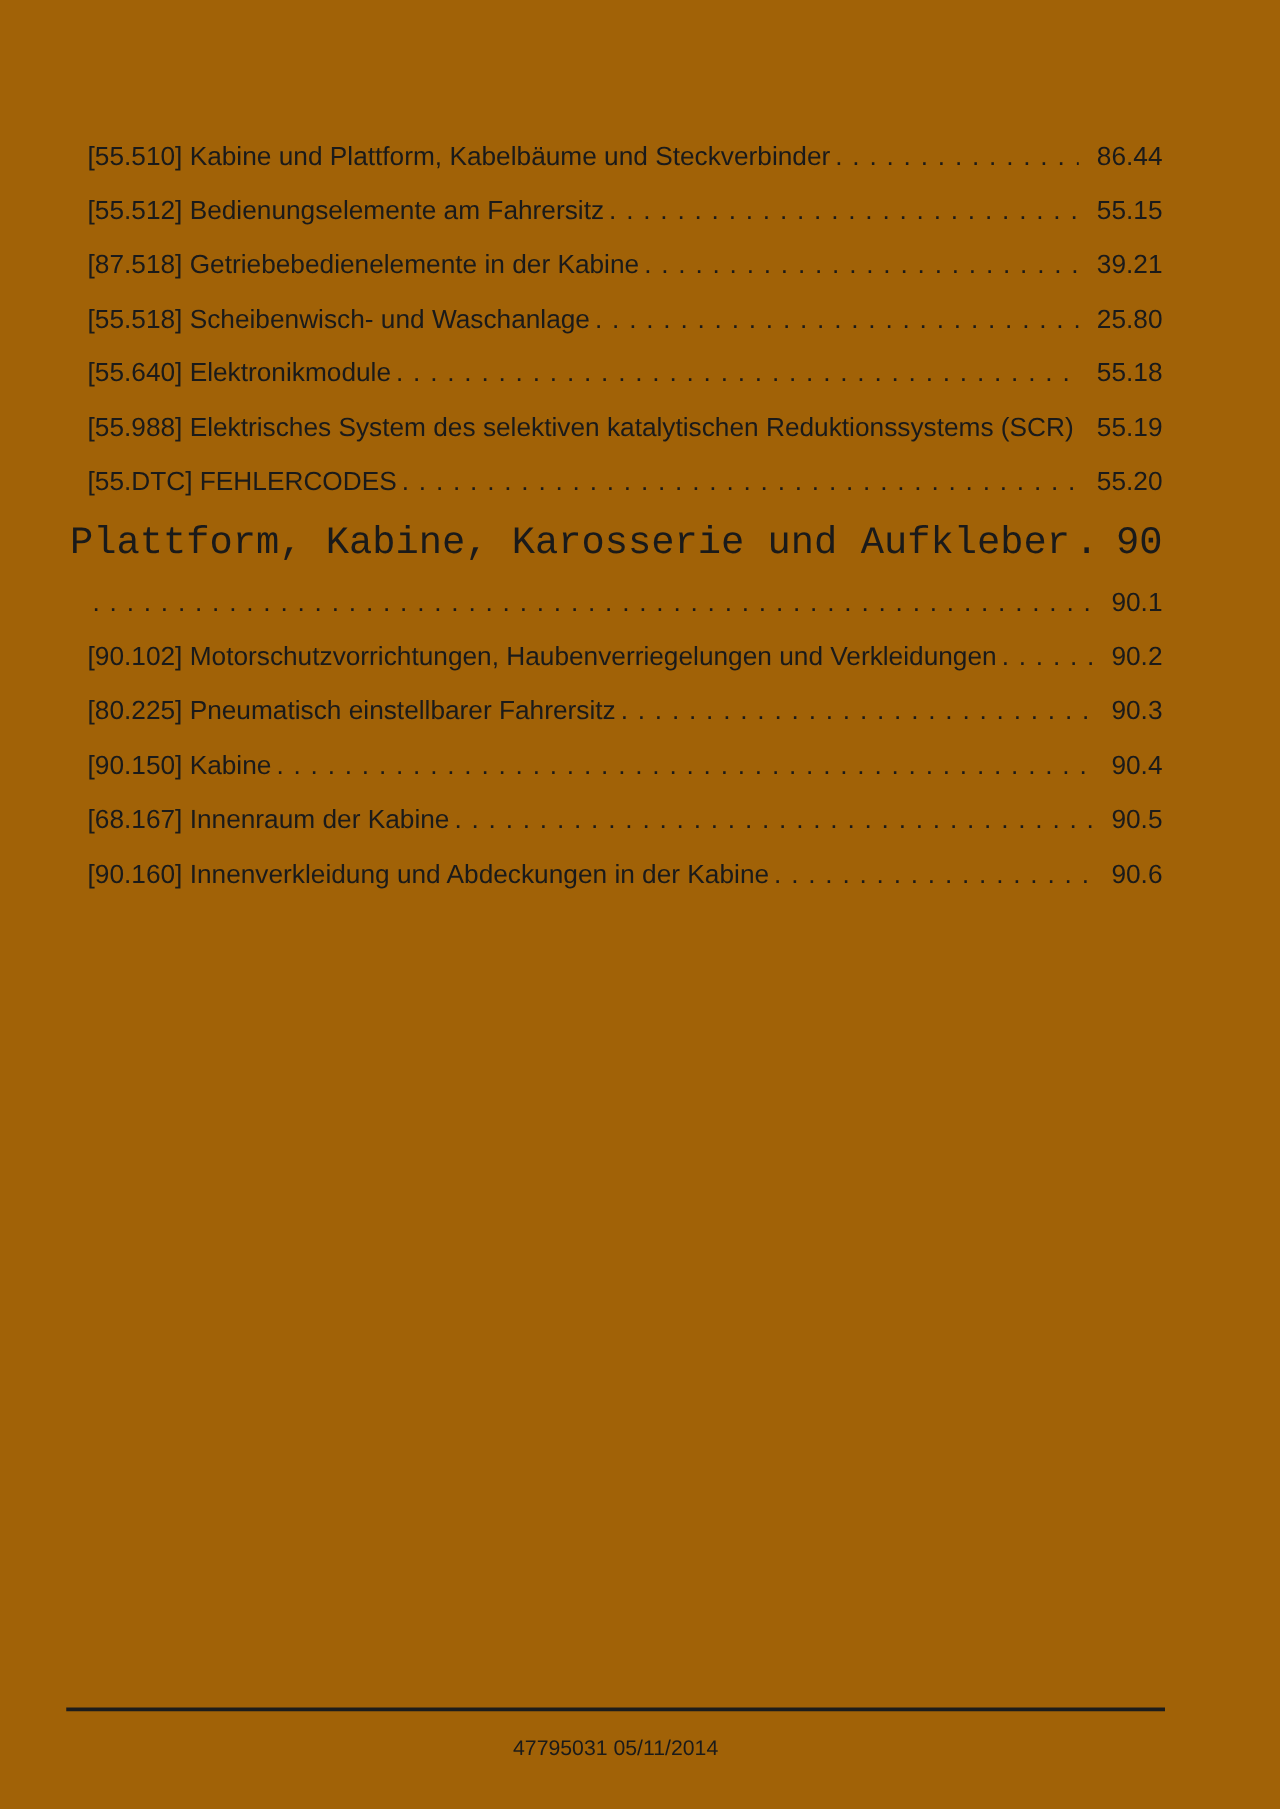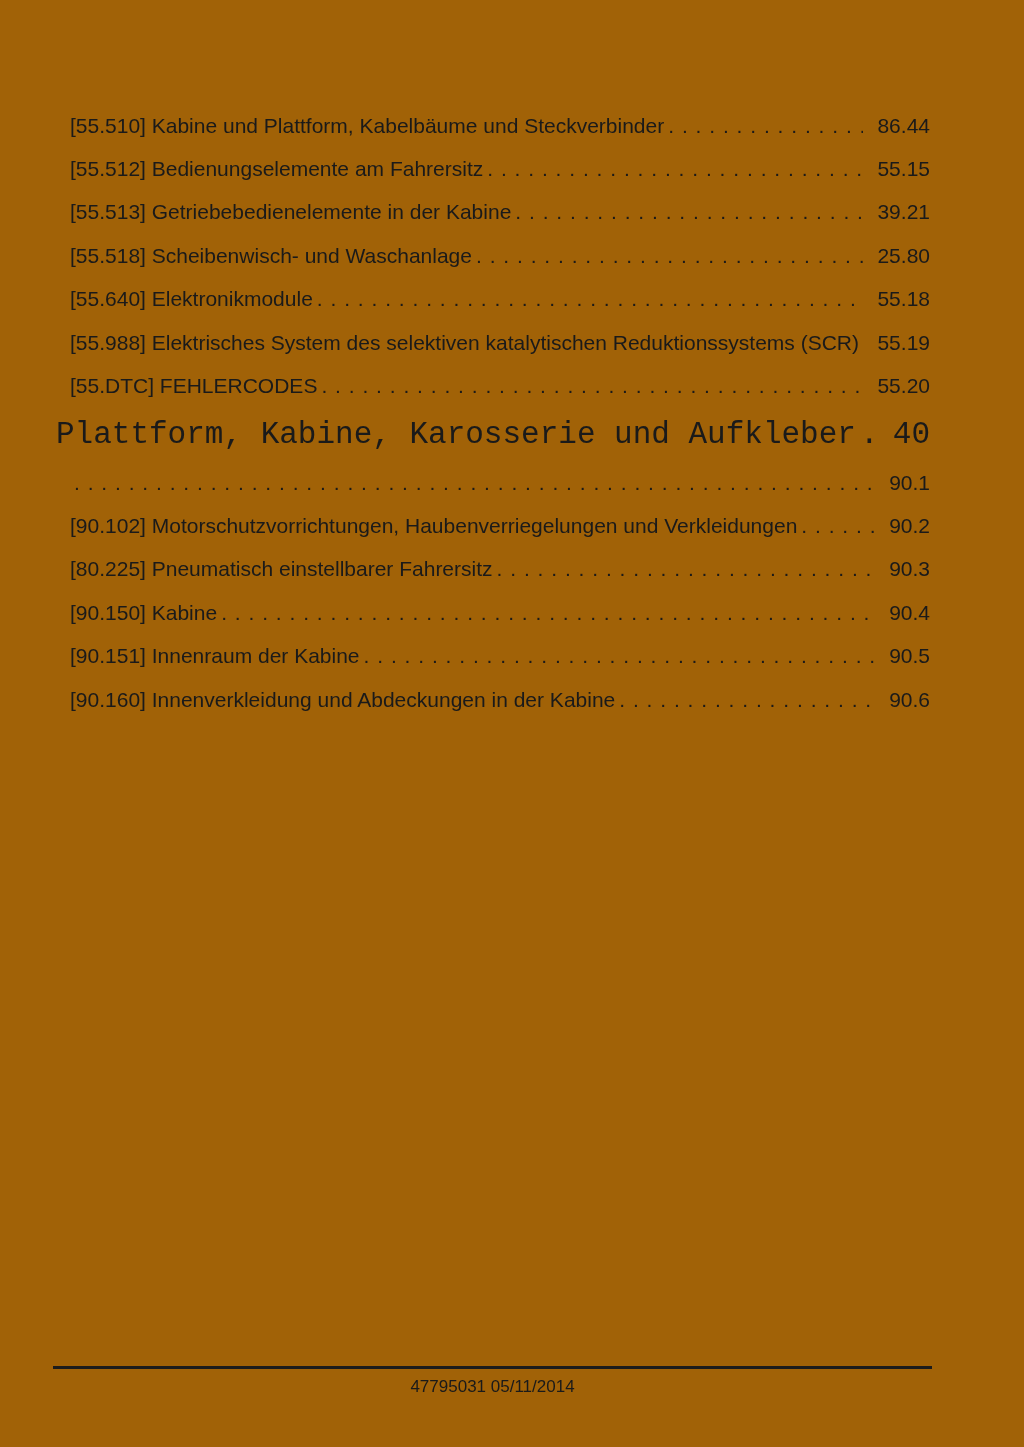--- a/index.html
+++ b/index.html
@@ -47,42 +47,42 @@
     flex:0 0 auto;
     padding-left:14px;
     text-align:right;
   }
   .footer{
     position:absolute;
     left:53px;top:1366px;
     width:879px;
     border-top:3px solid #1c1c1c;
     text-align:center;
-    padding-top:8px;
+    padding-top:20px;
     font-size:17px;
   }
 </style>
 </head>
 <body>
 
 <div class="page">
 
   <main class="toc">
       <div class="toc-row">
       <span class="t">[55.510] Kabine und Plattform, Kabelbäume und Steckverbinder</span>
       <span class="leader">. . . . . . . . . . . . . . . . . . . . . . . . . . . . . . . . . . . . . . . . . . . . . . . . . . . . . . . . . . . . . . . . . . . . . . . . . . . . . . . . . . . . . . . . . . . . . . . . . . . . . . . . . . . . . . . . . . . . . . . . </span>
       <span class="num">86.44</span>
     </div>
       <div class="toc-row">
       <span class="t">[55.512] Bedienungselemente am Fahrersitz</span>
       <span class="leader">. . . . . . . . . . . . . . . . . . . . . . . . . . . . . . . . . . . . . . . . . . . . . . . . . . . . . . . . . . . . . . . . . . . . . . . . . . . . . . . . . . . . . . . . . . . . . . . . . . . . . . . . . . . . . . . . . . . . . . . . </span>
       <span class="num">55.15</span>
     </div>
       <div class="toc-row">
-      <span class="t">[55.513] Getriebebedienelemente in der Kabine</span>
+      <span class="t">[87.518] Getriebebedienelemente in der Kabine</span>
       <span class="leader">. . . . . . . . . . . . . . . . . . . . . . . . . . . . . . . . . . . . . . . . . . . . . . . . . . . . . . . . . . . . . . . . . . . . . . . . . . . . . . . . . . . . . . . . . . . . . . . . . . . . . . . . . . . . . . . . . . . . . . . . </span>
       <span class="num">39.21</span>
     </div>
       <div class="toc-row">
       <span class="t">[55.518] Scheibenwisch- und Waschanlage</span>
       <span class="leader">. . . . . . . . . . . . . . . . . . . . . . . . . . . . . . . . . . . . . . . . . . . . . . . . . . . . . . . . . . . . . . . . . . . . . . . . . . . . . . . . . . . . . . . . . . . . . . . . . . . . . . . . . . . . . . . . . . . . . . . . </span>
       <span class="num">25.80</span>
     </div>
       <div class="toc-row">
       <span class="t">[55.640] Elektronikmodule</span>
@@ -95,21 +95,21 @@
       <span class="num">55.19</span>
     </div>
       <div class="toc-row">
       <span class="t">[55.DTC] FEHLERCODES</span>
       <span class="leader">. . . . . . . . . . . . . . . . . . . . . . . . . . . . . . . . . . . . . . . . . . . . . . . . . . . . . . . . . . . . . . . . . . . . . . . . . . . . . . . . . . . . . . . . . . . . . . . . . . . . . . . . . . . . . . . . . . . . . . . . </span>
       <span class="num">55.20</span>
     </div>
       <div class="toc-row heading">
       <span class="t">Plattform, Kabine, Karosserie und Aufkleber</span>
       <span class="leader">. . . . . . . . . . . . . . . . . . . . . . . . . . . . . . . . . . . . . . . . . . . . . . . . . . . . . . . . . . . . . . . . . . . . . . . . . . . . . . . . . . . . . . . . . . . . . . . . . . . . . . . . . . . . . . . . . . . . . . . . </span>
-      <span class="num">40</span>
+      <span class="num">90</span>
     </div>
       <div class="toc-row">
       <span class="leader">. . . . . . . . . . . . . . . . . . . . . . . . . . . . . . . . . . . . . . . . . . . . . . . . . . . . . . . . . . . . . . . . . . . . . . . . . . . . . . . . . . . . . . . . . . . . . . . . . . . . . . . . . . . . . . . . . . . . . . . . </span>
       <span class="num">90.1</span>
     </div>
       <div class="toc-row">
       <span class="t">[90.102] Motorschutzvorrichtungen, Haubenverriegelungen und Verkleidungen</span>
       <span class="leader">. . . . . . . . . . . . . . . . . . . . . . . . . . . . . . . . . . . . . . . . . . . . . . . . . . . . . . . . . . . . . . . . . . . . . . . . . . . . . . . . . . . . . . . . . . . . . . . . . . . . . . . . . . . . . . . . . . . . . . . . </span>
       <span class="num">90.2</span>
     </div>
@@ -117,21 +117,21 @@
       <span class="t">[80.225] Pneumatisch einstellbarer Fahrersitz</span>
       <span class="leader">. . . . . . . . . . . . . . . . . . . . . . . . . . . . . . . . . . . . . . . . . . . . . . . . . . . . . . . . . . . . . . . . . . . . . . . . . . . . . . . . . . . . . . . . . . . . . . . . . . . . . . . . . . . . . . . . . . . . . . . . </span>
       <span class="num">90.3</span>
     </div>
       <div class="toc-row">
       <span class="t">[90.150] Kabine</span>
       <span class="leader">. . . . . . . . . . . . . . . . . . . . . . . . . . . . . . . . . . . . . . . . . . . . . . . . . . . . . . . . . . . . . . . . . . . . . . . . . . . . . . . . . . . . . . . . . . . . . . . . . . . . . . . . . . . . . . . . . . . . . . . . </span>
       <span class="num">90.4</span>
     </div>
       <div class="toc-row">
-      <span class="t">[90.151] Innenraum der Kabine</span>
+      <span class="t">[68.167] Innenraum der Kabine</span>
       <span class="leader">. . . . . . . . . . . . . . . . . . . . . . . . . . . . . . . . . . . . . . . . . . . . . . . . . . . . . . . . . . . . . . . . . . . . . . . . . . . . . . . . . . . . . . . . . . . . . . . . . . . . . . . . . . . . . . . . . . . . . . . . </span>
       <span class="num">90.5</span>
     </div>
       <div class="toc-row">
       <span class="t">[90.160] Innenverkleidung und Abdeckungen in der Kabine</span>
       <span class="leader">. . . . . . . . . . . . . . . . . . . . . . . . . . . . . . . . . . . . . . . . . . . . . . . . . . . . . . . . . . . . . . . . . . . . . . . . . . . . . . . . . . . . . . . . . . . . . . . . . . . . . . . . . . . . . . . . . . . . . . . . </span>
       <span class="num">90.6</span>
     </div>
     </main>
 

